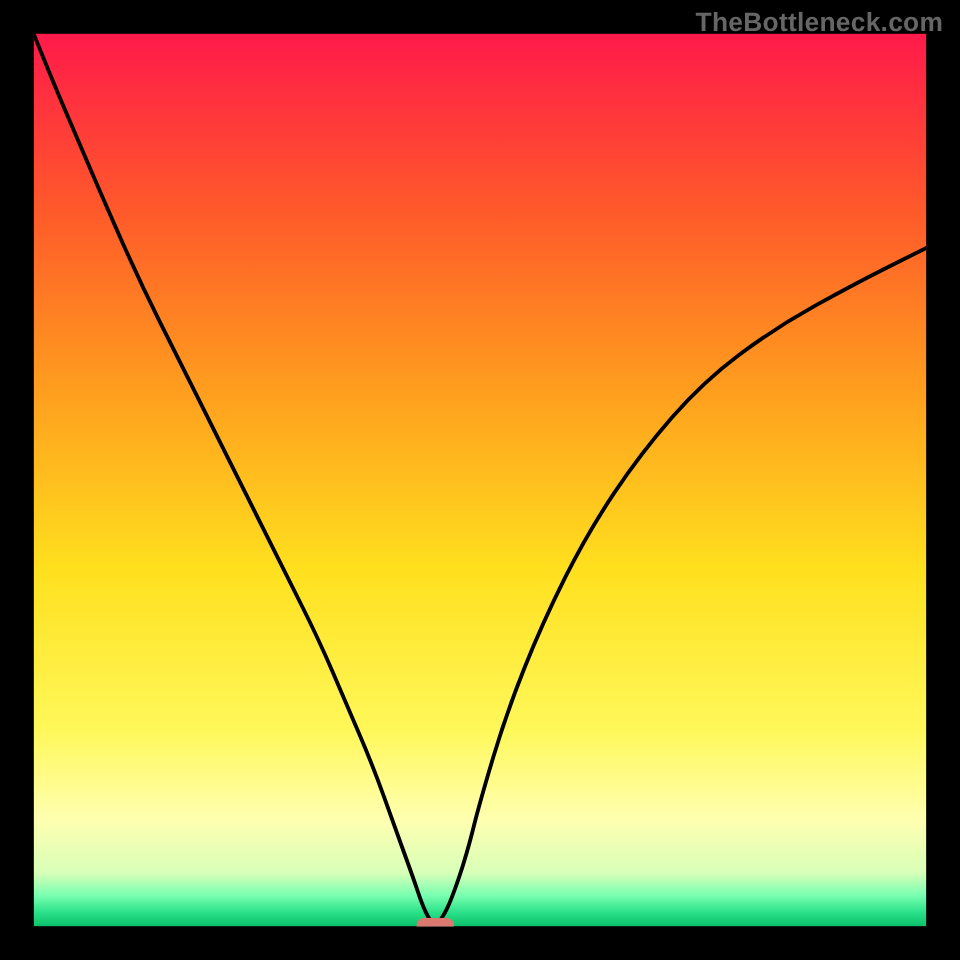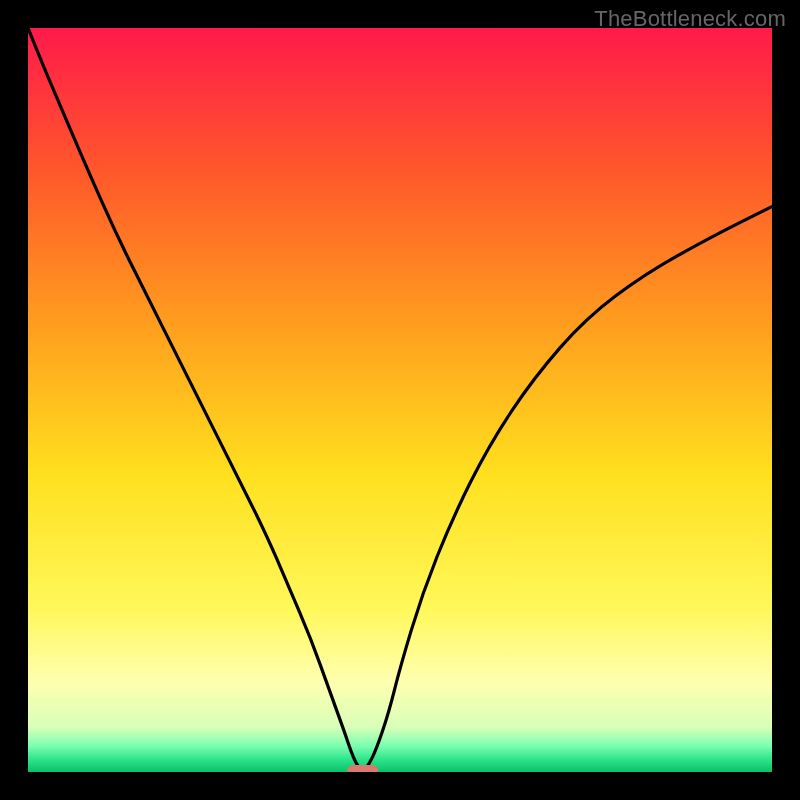--- a/index.html
+++ b/index.html
@@ -24,21 +24,21 @@
     top: 28px;
     width: 744px;
     height: 744px;
   }
   .watermark {
     position: absolute;
     top: 6px;
     right: 14px;
     color: #666;
     font-size: 22px;
-    font-weight: 400;
+    font-weight: 700;
     letter-spacing: 0.2px;
     user-select: none;
   }
 </style>
 </head>
 <body>
 
 <div class="frame">
   <svg class="plot" viewBox="0 0 744 744" preserveAspectRatio="none">
     <defs>

